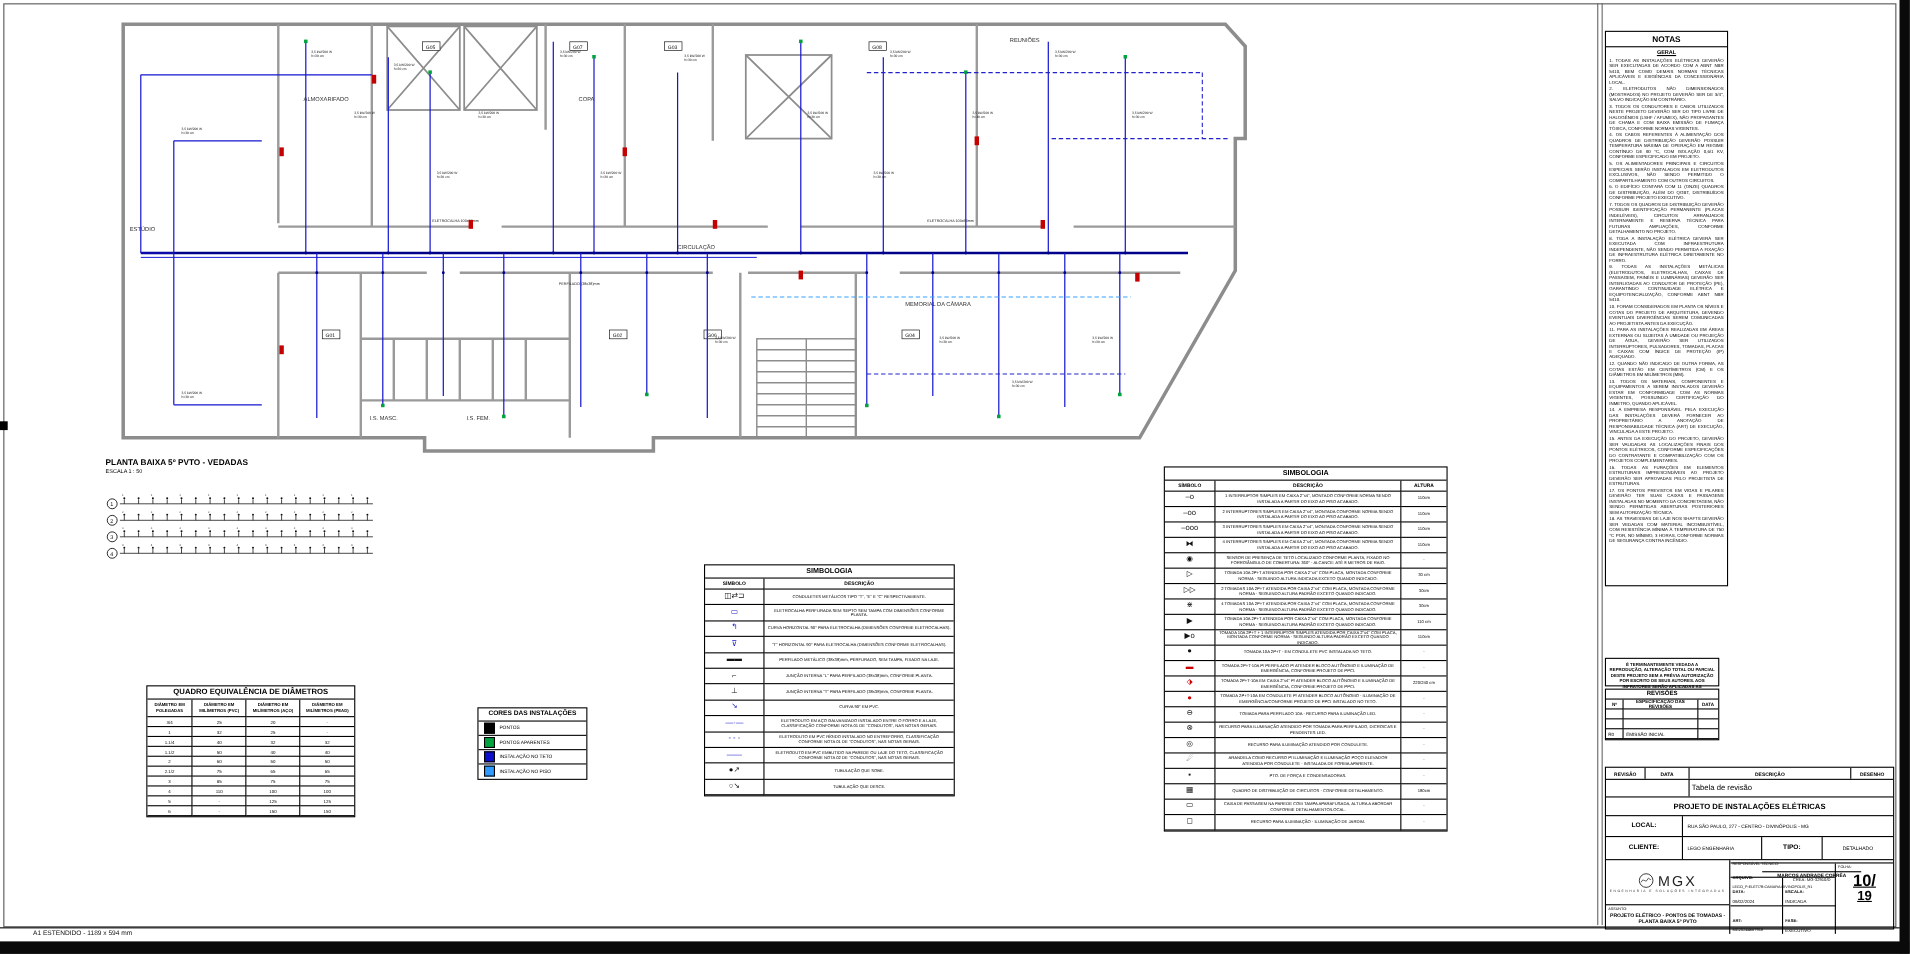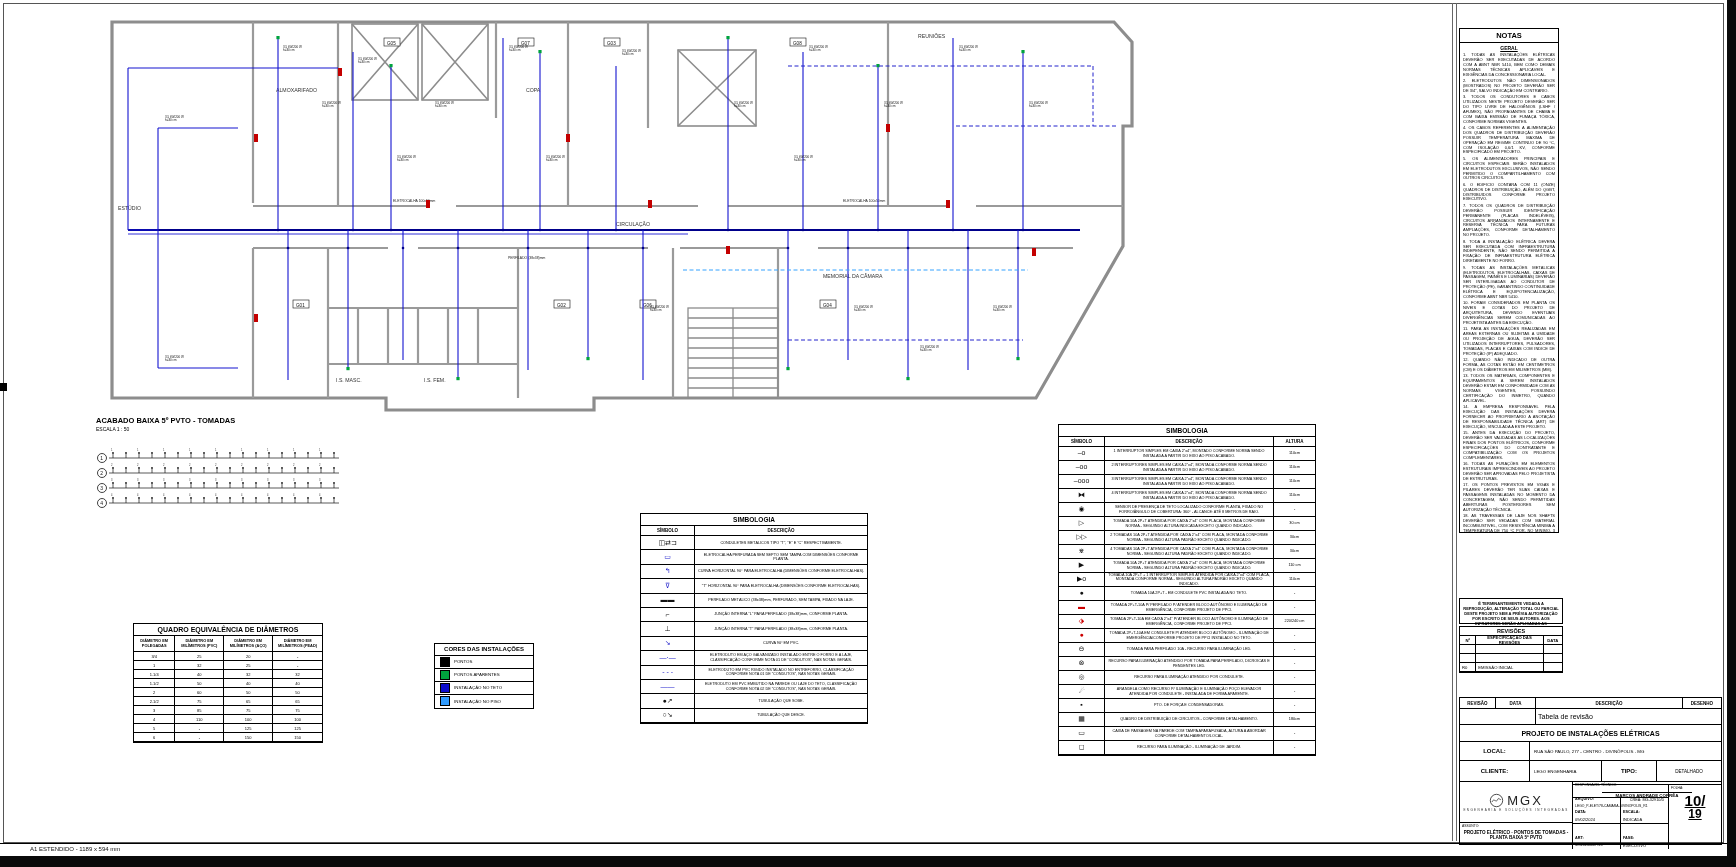--- a/index.html
+++ b/index.html
@@ -17,21 +17,21 @@
 
   
   .panel{border:1px solid #000;background:#fff;box-sizing:border-box;}
   .ptitle{font-weight:bold;text-align:center;border-bottom:1px solid #000;}
   .grid{display:grid;}
   .cell{border-right:1px solid #000;border-bottom:1px solid #000;box-sizing:border-box;
         display:flex;align-items:center;justify-content:center;text-align:center;overflow:hidden;}
   .cell:last-child{border-right:none;}
 
   
-  #notas{left:1459px;top:28px;width:100px;height:505px;overflow:hidden;}
+  #notas{left:1459px;top:28px;width:112px;height:505px;overflow:hidden;}
   #notas .ptitle{font-size:7.5px;padding:2px 0;}
   #notas .sub{font-size:5px;font-weight:bold;text-align:center;text-decoration:underline;margin:2px 0 1px 0;}
   #notas .body{padding:1px 3px;}
   .nota{font-size:4px;line-height:1.22;margin-bottom:1.6px;text-align:justify;}
 
   
   #aviso{left:1459px;top:598px;width:104px;height:26px;}
   #aviso div{font-size:4px;line-height:1.25;padding:2px 3px;text-align:center;font-weight:bold;}
 
   
@@ -297,21 +297,21 @@
         <text x="871" y="43.4" font-size="3" fill="#111">h=30 cm</text>
         <text x="905" y="300" font-size="3" fill="#111">3,5 kW/200 W</text>
         <text x="905" y="303.4" font-size="3" fill="#111">h=30 cm</text>
         <text x="941" y="96" font-size="3" fill="#111">3,5 kW/200 W</text>
         <text x="941" y="99.4" font-size="3" fill="#111">h=30 cm</text>
         <text x="234" y="96" font-size="3" fill="#111">3,5 kW/200 W</text>
         <text x="234" y="99.4" font-size="3" fill="#111">h=30 cm</text>
       </g>
   </svg>
 
-  <div id="plantitle">ACABADO BAIXA 5º PVTO - TOMADAS</div>
+  <div id="plantitle">PLANTA BAIXA 5º PVTO - VEDADAS</div>
   <div id="planscale">ESCALA  1 : 50</div>
 
   <svg id="detailsvg" width="250" height="64" viewBox="0 0 250 64">
       <circle cx="7" cy="10" r="4.5" fill="none" stroke="#111" stroke-width="0.8"></circle>
       <text x="5.2" y="12" font-size="5" fill="#111">1</text>
       <line x1="14" y1="10" x2="244" y2="10" stroke="#111" stroke-width="0.7"></line>
       <line x1="18" y1="6" x2="18" y2="10" stroke="#111" stroke-width="0.7"></line>
       <circle cx="18" cy="5" r="0.9" fill="#111"></circle>
       <text x="16" y="3" font-size="2.6" fill="#333">1</text>
       <line x1="31" y1="6" x2="31" y2="10" stroke="#111" stroke-width="0.7"></line>

